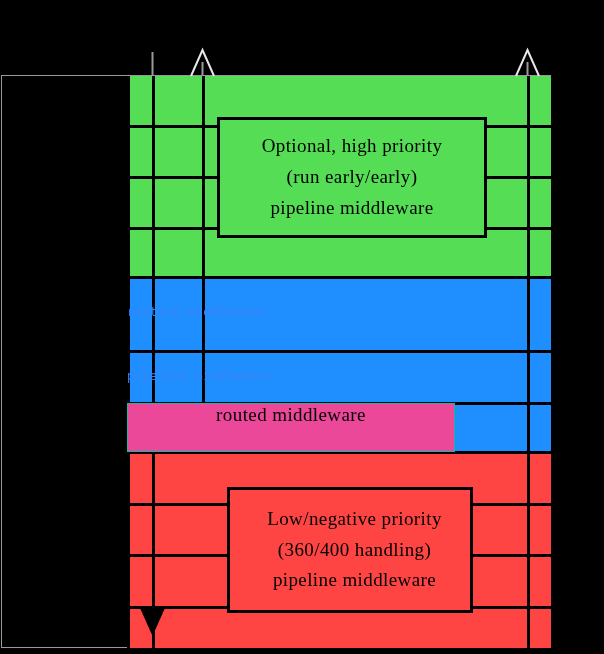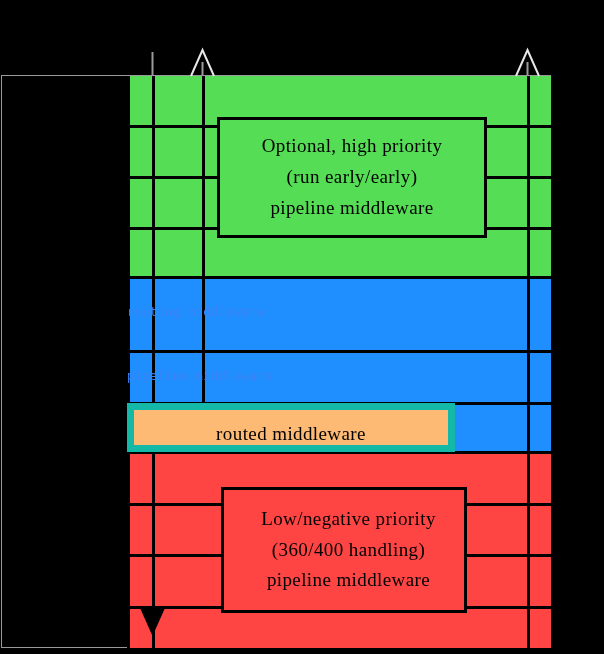--- a/index.html
+++ b/index.html
@@ -19,29 +19,29 @@
   .band-blue{top:277px;height:175px;background:#1f8fff;}
   .band-red{top:452px;height:196px;background:#ff4444;}
 
   
   .hrule{position:absolute;left:127px;width:424px;height:3px;background:#000;}
   
   .vrule{position:absolute;width:3px;background:#000;}
 
   
   .routed-box{position:absolute;left:127px;top:403px;width:328px;height:49px;
-    background:#fdba74;border:7px solid #14b8a6;box-sizing:border-box;
-    display:flex;align-items:flex-end;justify-content:center;}
+    background:#ec4899;border:1px solid #14b8a6;box-sizing:border-box;
+    display:flex;align-items:flex-start;justify-content:center;}
 
   
   .callout{position:absolute;border:3px solid #000;box-sizing:border-box;
     display:flex;flex-direction:column;align-items:center;justify-content:center;
     text-align:center;line-height:1.62;}
   .callout-green{left:217px;top:117px;width:270px;height:121px;background:#55dd55;}
-  .callout-red{left:221px;top:487px;width:246px;height:126px;background:#ff4444;padding-left:9px;}
+  .callout-red{left:227px;top:487px;width:246px;height:126px;background:#ff4444;padding-left:9px;}
 
   .lbl{font-size:19px;color:#000;letter-spacing:.4px;white-space:nowrap;font-family:Liberation Serif, serif;}
   .lbl-centered{position:absolute;left:127px;width:424px;text-align:left;
     font-size:12px;color:#3b82f6;letter-spacing:.4px;}
 
   
   .arrowsvg{position:absolute;left:0;top:0;width:604px;height:654px;
     pointer-events:none;}
 </style>
 </head>

